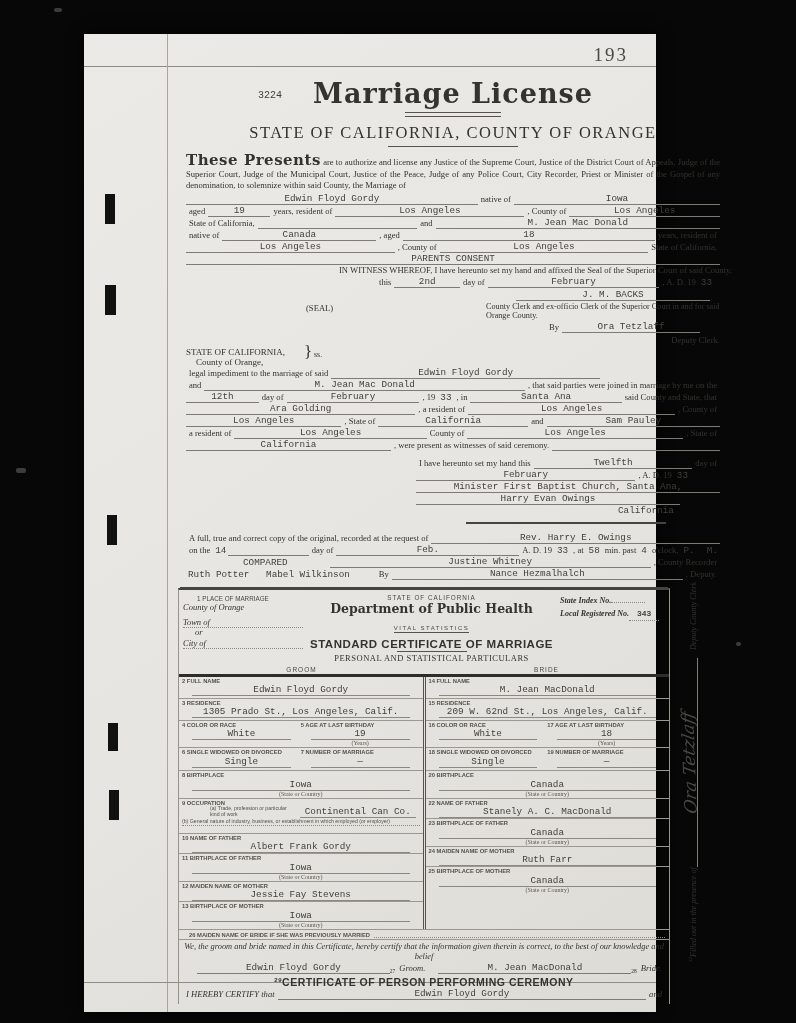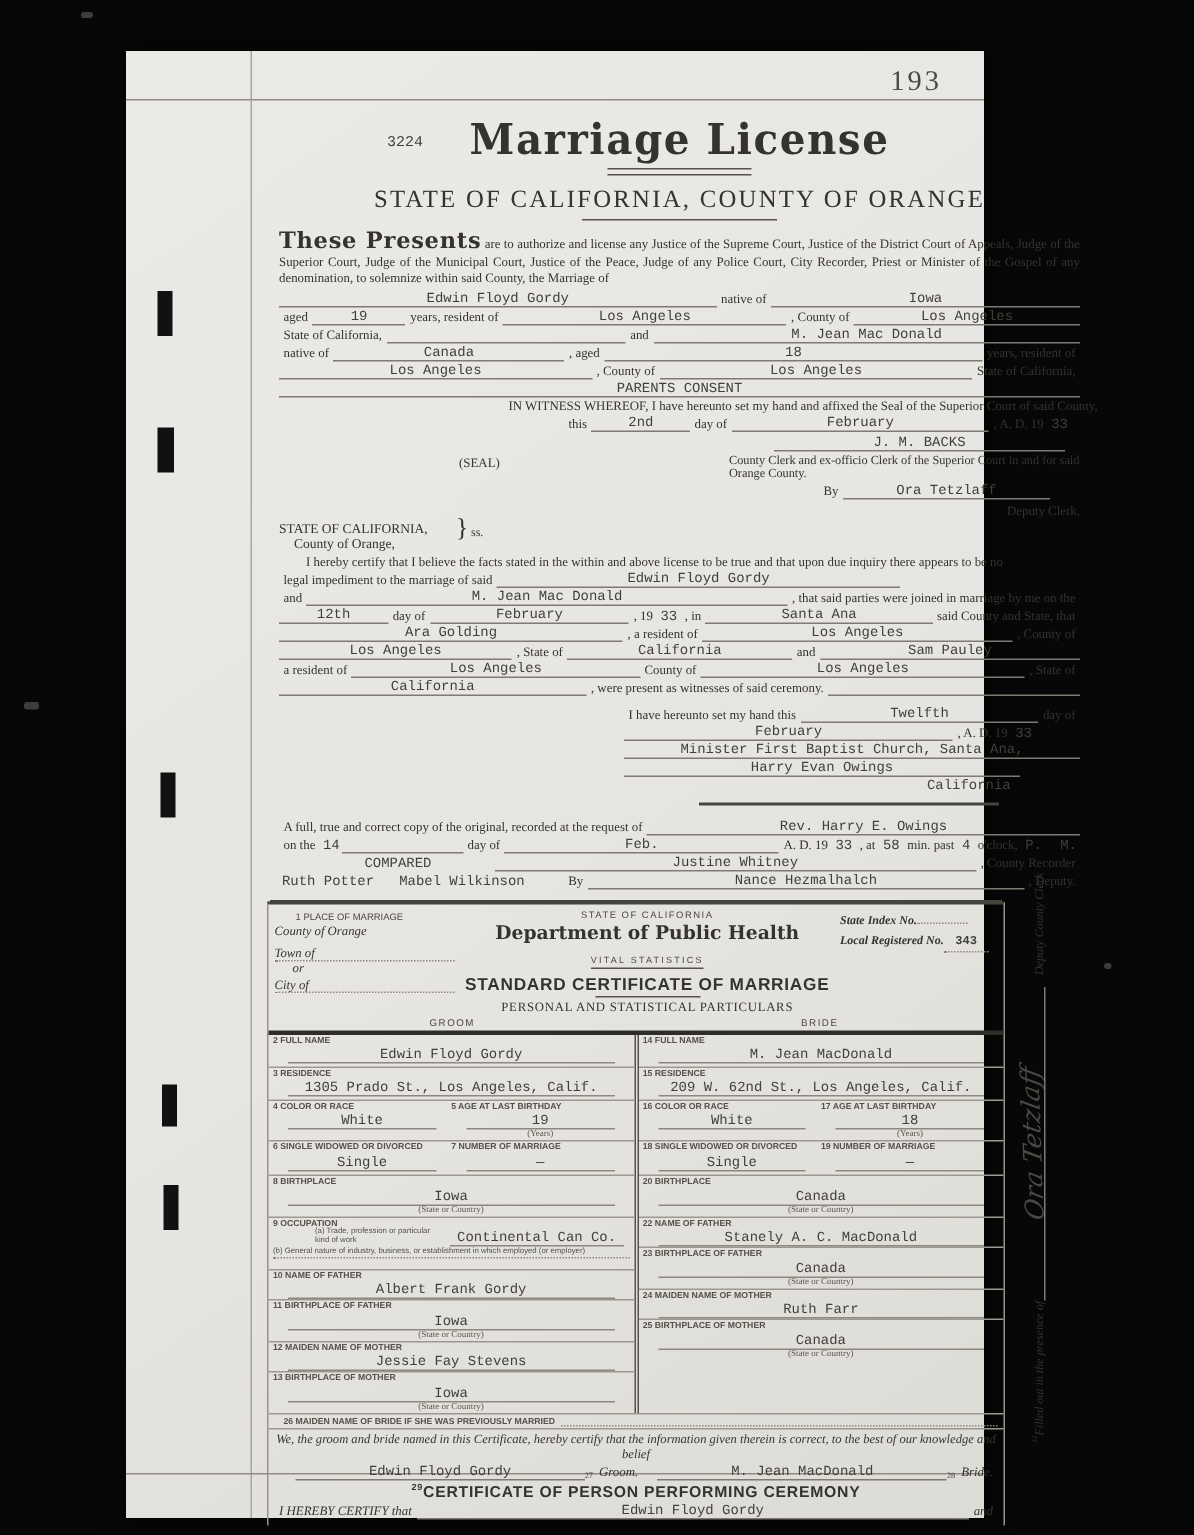--- a/index.html
+++ b/index.html
@@ -211,21 +211,20 @@
         </div>
       </div>
       <div class="deputy">Deputy Clerk.</div>
 
       <div class="ssblock">
         <div>STATE OF CALIFORNIA,</div>
         <div style="padding-left:10px;">County of Orange,</div>
         <span class="brace">}</span>
         <span class="ssmark">ss.</span>
       </div>
-      <p class="cpar">I hereby certify that I believe the facts stated in the within and above license to be true and that upon due inquiry there appears to be no</p>
       <div>
           <div class="line">
             <span class="t">legal impediment to the marriage of said</span>
             <span class="f" style="flex-grow: 30;">Edwin Floyd Gordy</span>
             <span class="sp" style="width: 120px;"></span>
           </div>
           <div class="line">
             <span class="t">and</span>
             <span class="f" style="flex-grow: 34;">M. Jean Mac Donald</span>
             <span class="t">, that said parties were joined in marriage by me on the</span>

